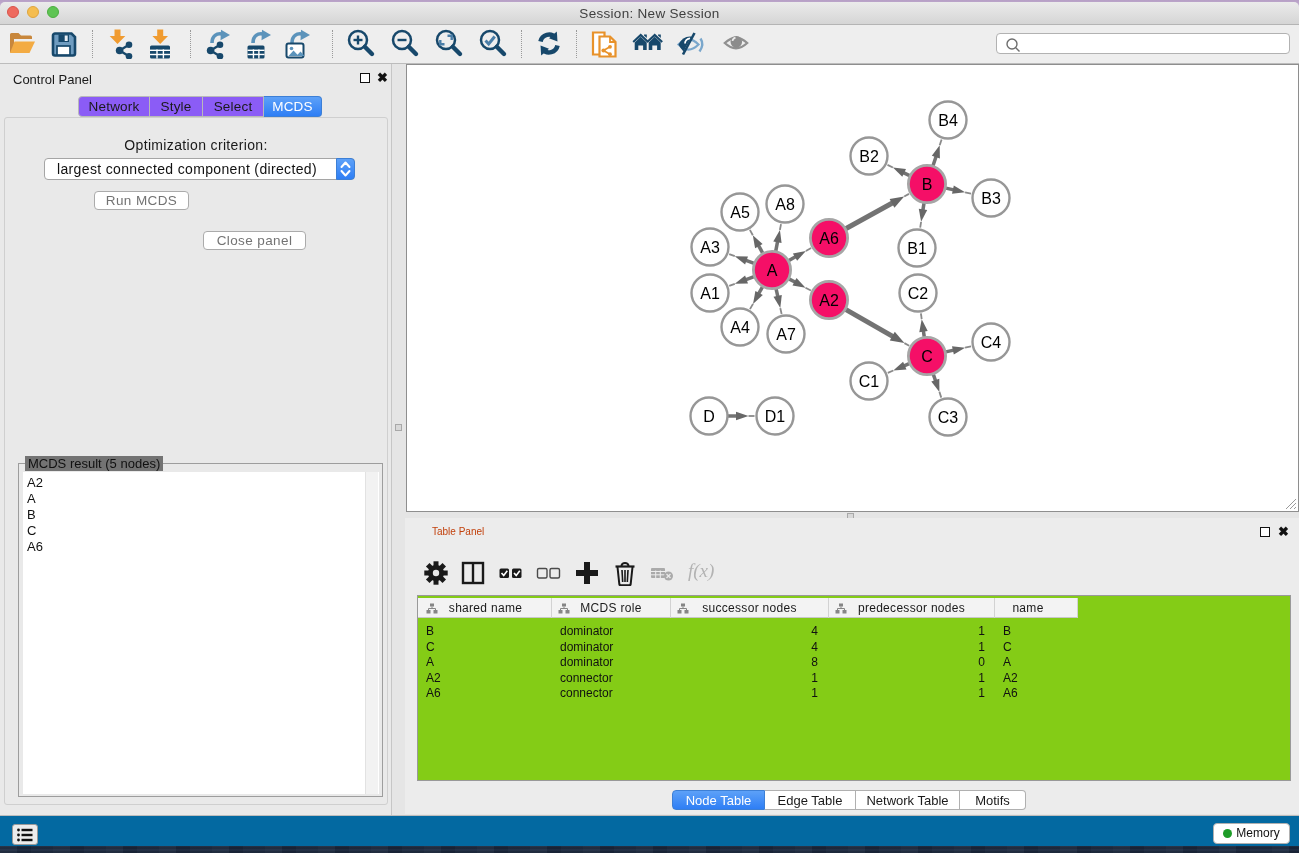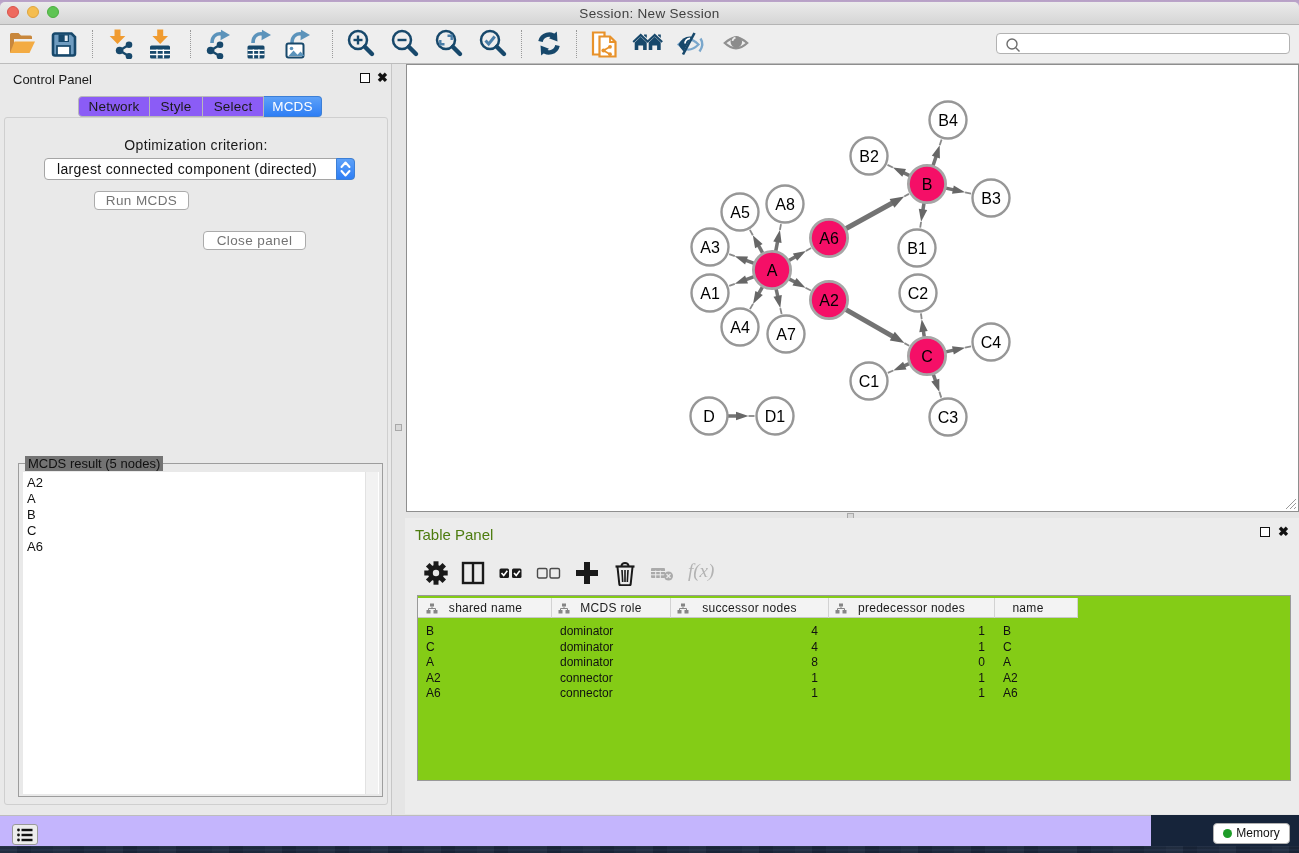--- a/index.html
+++ b/index.html
@@ -25,21 +25,21 @@
 .sep { position:absolute; top:5px; height:28px; width:0;
   border-left:1px dotted #9a9a9a; }
 .tbi { position:absolute; top:6px; }
 
 
 #search { left:996px; top:8px; width:294px; height:21px; background:#fff;
   border:1px solid #b2b2b2; border-radius:4px; }
 
 
 #mainbg { left:0; top:64px; width:1299px; height:751px; background:#e5e5e5; }
-#statusbar { left:0; top:815px; width:1151px; height:31px; background:#c4b5fd;
+#statusbar { left:0; top:815px; width:1299px; height:31px; background:#0369a1;
   border-top:1px solid #bdbdbd; }
 #desktop-bottom { left:0; top:846px; width:1299px; height:7px;
   background:#1d2a40;
   background-image:repeating-linear-gradient(90deg,rgba(255,255,255,0.03) 0 17px,rgba(0,0,0,0.08) 17px 31px,rgba(255,255,255,0.01) 31px 53px),repeating-linear-gradient(0deg,rgba(0,0,0,0.1) 0 2px,rgba(255,255,255,0.02) 2px 4px);
 }
 
 
 #cpanel { left:0; top:64px; width:392px; height:751px; background:#e9e9e9;
   border-right:1px solid #c6c6c6; }
 #cpanel .ptitle { position:absolute; left:13px; top:8px; font-size:13px; color:#1a1a1a; }
@@ -80,21 +80,21 @@
   border:1px solid #8e8e8e; }
 #gwin .wtitlebar { position:absolute; left:0; top:0; width:891px; height:22px;
   background:linear-gradient(#ececec,#d4d4d4); border-bottom:1px solid #b0b0b0; }
 #gwin .wtitle { position:absolute; left:0; right:0; top:4px; text-align:center;
   font-size:12.5px; color:#2d2d2d; }
 #gwin .tl { top:4px; }
 #gcanvas { position:absolute; left:0; top:23px; width:891px; height:423px; background:#fff; }
 
 
 #tpanel { left:405px; top:518px; width:894px; height:296px; background:#ececec; }
-#tpanel .ptitle { position:absolute; left:10px; top:8px; font-size:15px; color:#4d7c0f; }
+#tpanel .ptitle { position:absolute; left:27px; top:8px; font-size:10px; color:#c2410c; }
 #ttoolbar { position:absolute; left:0px; top:30px; width:894px; height:47px; }
 #tablebox { position:absolute; left:12px; top:77px; width:874px; height:186px;
   background:#84cc16; border:1px solid #999; }
 #thead { position:absolute; left:0; top:2px; width:659px; height:20px;
   background:#f3f3f3; border-bottom:1px solid #c8c8c8; }
 .hcell { position:absolute; top:0; height:20px; border-right:1px solid #d2d2d2;
   font-size:12px; letter-spacing:0.3px; color:#1a1a1a; text-align:center; line-height:20px; }
 .trow { position:absolute; font-size:12px; color:#111; height:16px; line-height:16px; }
 #ttabs { position:absolute; left:267px; top:272px; height:20px; display:flex; }
 .ttab { height:20px; font-size:13px; color:#1a1a1a; background:#fff;
@@ -508,20 +508,26 @@
 <div class="trow" style="left:142px;top:74px;">connector</div>
 <div class="trow" style="left:300px;top:74px;width:100px;text-align:right;">1</div>
 <div class="trow" style="left:467px;top:74px;width:100px;text-align:right;">1</div>
 <div class="trow" style="left:585px;top:74px;">A2</div>
 <div class="trow" style="left:8px;top:89px;">A6</div>
 <div class="trow" style="left:142px;top:89px;">connector</div>
 <div class="trow" style="left:300px;top:89px;width:100px;text-align:right;">1</div>
 <div class="trow" style="left:467px;top:89px;width:100px;text-align:right;">1</div>
 <div class="trow" style="left:585px;top:89px;">A6</div>
     </div>
+  <div id="ttabs">
+    <div class="ttab first sel" style="width:93px">Node Table</div>
+    <div class="ttab" style="width:91px">Edge Table</div>
+    <div class="ttab" style="width:104px">Network Table</div>
+    <div class="ttab last" style="width:66px">Motifs</div>
+  </div>
 </div>
 
 <div id="statusbar" class="abs">
   <div id="listbtn" class="abs">
     <svg width="16" height="14" style="position:absolute;left:4px;top:3px" viewBox="0 0 16 14">
       <circle cx="1.5" cy="2" r="1.4" fill="#111"></circle>
         <rect x="4.5" y="0.8" width="11" height="2.4" fill="#111"></rect>
       <circle cx="1.5" cy="7" r="1.4" fill="#111"></circle>
         <rect x="4.5" y="5.8" width="11" height="2.4" fill="#111"></rect>
       <circle cx="1.5" cy="12" r="1.4" fill="#111"></circle>

